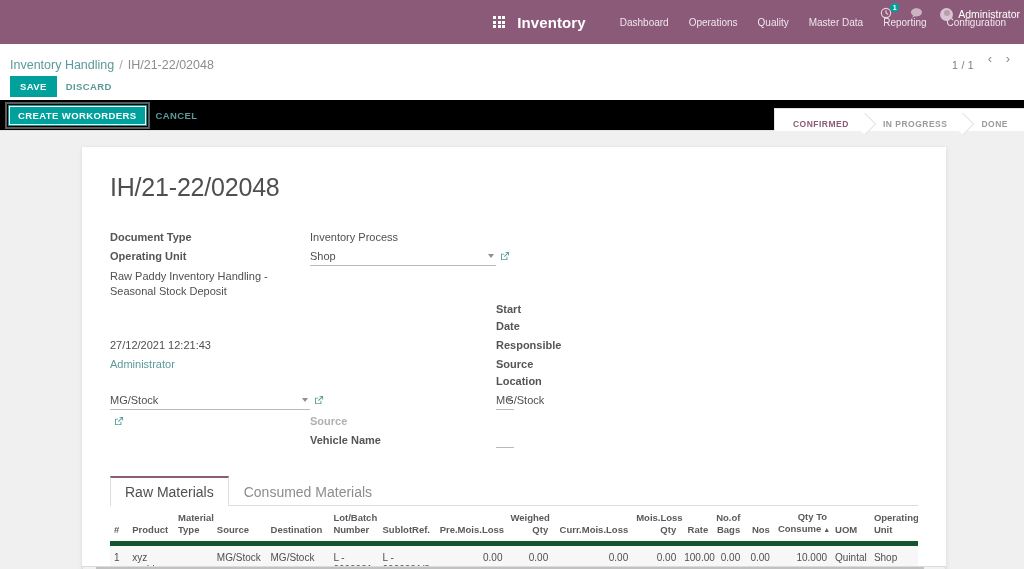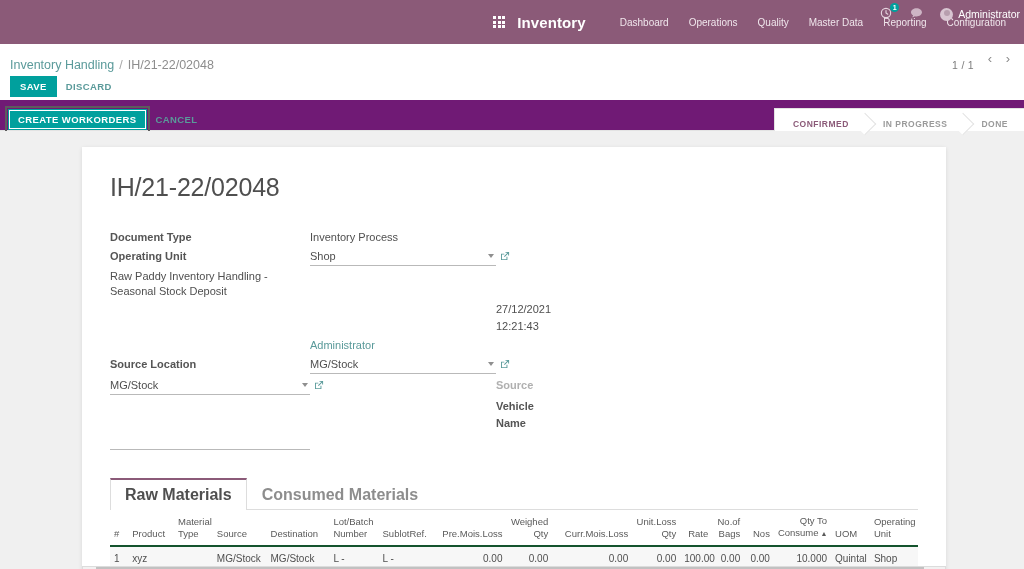--- a/index.html
+++ b/index.html
@@ -172,23 +172,23 @@
   .btn-link {
     background: transparent;
     color: #5a9a9a;
     padding-left: 8px;
   }
 
   
   .control-panel {
     height: 31px;
     display: flex;
-    align-items: flex-end;
+    align-items: center;
     padding: 0 8px;
-    background: #701a75;
+    background: #000000;
     border-bottom: 1px solid #e3e3e3;
     position: relative;
   }
   .btn-focus {
     outline: 2px solid #5c5c5c;
     outline-offset: 1px;
     box-shadow: 0 0 0 1px #ffffff inset;
   }
 
   .statusbar {
@@ -314,30 +314,29 @@
   .spacer-row { height: 8px; }
 
   
   .tabs {
     display: flex;
     margin-top: 26px;
     border-bottom: 1px solid #dddddd;
     padding-left: 0;
   }
   .tab {
-    font-size: 16px;
+    font-size: 14px;
     color: #8d8d8d;
     padding: 7px 14px 6px 14px;
     cursor: pointer;
     border: 1px solid transparent;
     border-bottom: none;
     margin-bottom: -1px;
     background: transparent;
     white-space: nowrap;
-    font-weight: bold;
   }
   .tab.active {
     color: #4f4f4f;
     background: #ffffff;
     border-color: #dddddd;
     border-top: 2px solid #8b5a78;
     padding-top: 6px;
   }
 
   
@@ -347,23 +346,23 @@
   }
   table.o-list {
     width: 100%;
     border-collapse: collapse;
     font-size: 10px;
     table-layout: fixed;
   }
   table.o-list th {
     font-size: 9.5px;
     color: #5a5a5a;
-    font-weight: normal;
+    font-weight: bold;
     padding: 5px 4px 5px 4px;
-    border-bottom: 2px solid #14532d;
+    border-bottom: 5px solid #14532d;
     vertical-align: bottom;
     line-height: 12px;
     text-align: right;
     white-space: normal;
     cursor: pointer;
   }
   table.o-list th.l { text-align: left; }
   table.o-list td {
     font-size: 10px;
     color: #4f4f4f;
@@ -513,23 +512,25 @@
           </svg>
         </div>
 
         <div class="f-value" style="line-height:15px;">Raw Paddy Inventory Handling - Seasonal Stock Deposit</div>
         <div></div>
 
         <div class="spacer-row"></div>
         <div class="spacer-row"></div>
         <div class="spacer-row"></div>
 
+        <div class="f-label">Start Date</div>
         <div class="f-value">27/12/2021 12:21:43</div>
         <div></div>
 
+        <div class="f-label">Responsible</div>
         <div class="f-value link">Administrator</div>
         <div></div>
 
         <div class="f-label">Source Location</div>
         <div class="f-input">
           <span>MG/Stock</span>
           <span class="caret"></span>
         </div>
         <div class="ext-link">
           <svg width="10" height="10" viewBox="0 0 12 12">
@@ -590,21 +591,21 @@
               <th class="l">#</th>
               <th class="l">Product</th>
               <th class="l">Material Type</th>
               <th class="l">Source</th>
               <th class="l">Destination</th>
               <th class="l">Lot/Batch Number</th>
               <th class="l">SublotRef.</th>
               <th>Pre.Mois.Loss</th>
               <th>Weighed Qty</th>
               <th>Curr.Mois.Loss</th>
-              <th>Unit.Loss Qty</th>
+              <th>Mois.Loss Qty</th>
               <th>Rate</th>
               <th>No.of Bags</th>
               <th>Nos</th>
               <th><span>Qty To Consume</span><span class="sort-arrow">▲</span></th>
               <th class="l">UOM</th>
               <th class="l">Operating Unit</th>
             </tr>
           </thead>
           <tbody>
             <tr>

